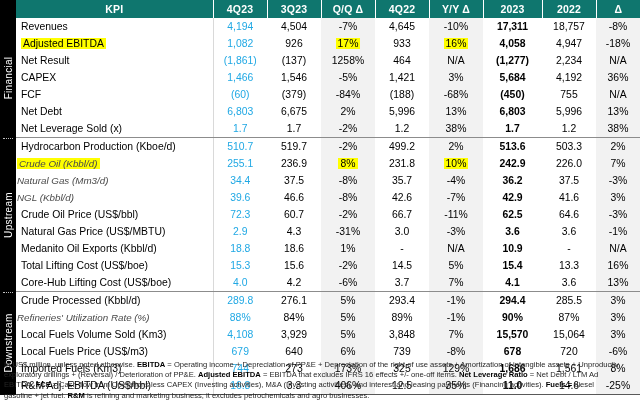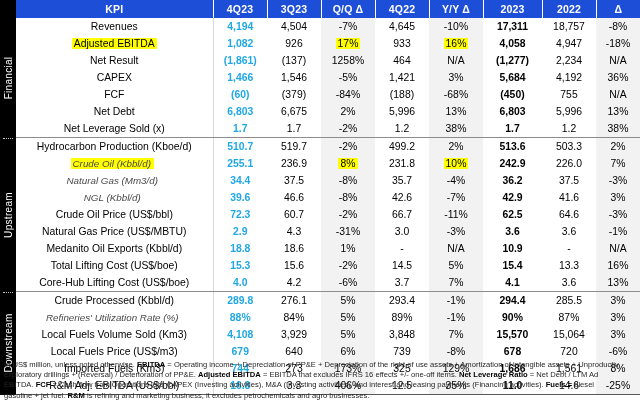--- a/index.html
+++ b/index.html
@@ -14,21 +14,21 @@
 
   table.kpi{
     border-collapse:collapse;
     width:640px;
     table-layout:fixed;
     font-size:10.2px;
   }
 
   
   thead th{
-    background:#1d4ed8;
+    background:#0f766e;
     color:#ffffff;
     font-weight:bold;
     font-size:10.5px;
     height:18px;
     padding:0;
     text-align:center;
     border-left:1px solid #ffffff;
     letter-spacing:0.2px;
   }
   thead th.h-rail{border-left:none;background:#000;width:16px;}
@@ -43,32 +43,32 @@
     overflow:hidden;
     vertical-align:middle;
   }
   td.rail{
     background:#000000;
     width:16px;
     padding:0;
     position:relative;
   }
   td.kpi{
-    text-align:center;
+    text-align:left;
     color:#000;
     font-size:10.4px;
     border-right:1px solid #d9d9d9;
   }
   td.num{text-align:center;font-size:10.4px;}
 
   
   td.shade{background:#f2f2f2;}
 
   
-  .c-blue{color:#20a8e4;font-weight:bold;}
+  .c-blue{color:#20a8e4;font-weight:normal;}
   .c-bold{color:#000;font-weight:bold;}
   .c-plain{color:#000;}
 
   
   td.kpi.sub{
     padding-left:1px;
     font-style:italic;
     color:#4a4a4a;
     font-size:9.8px;
   }

